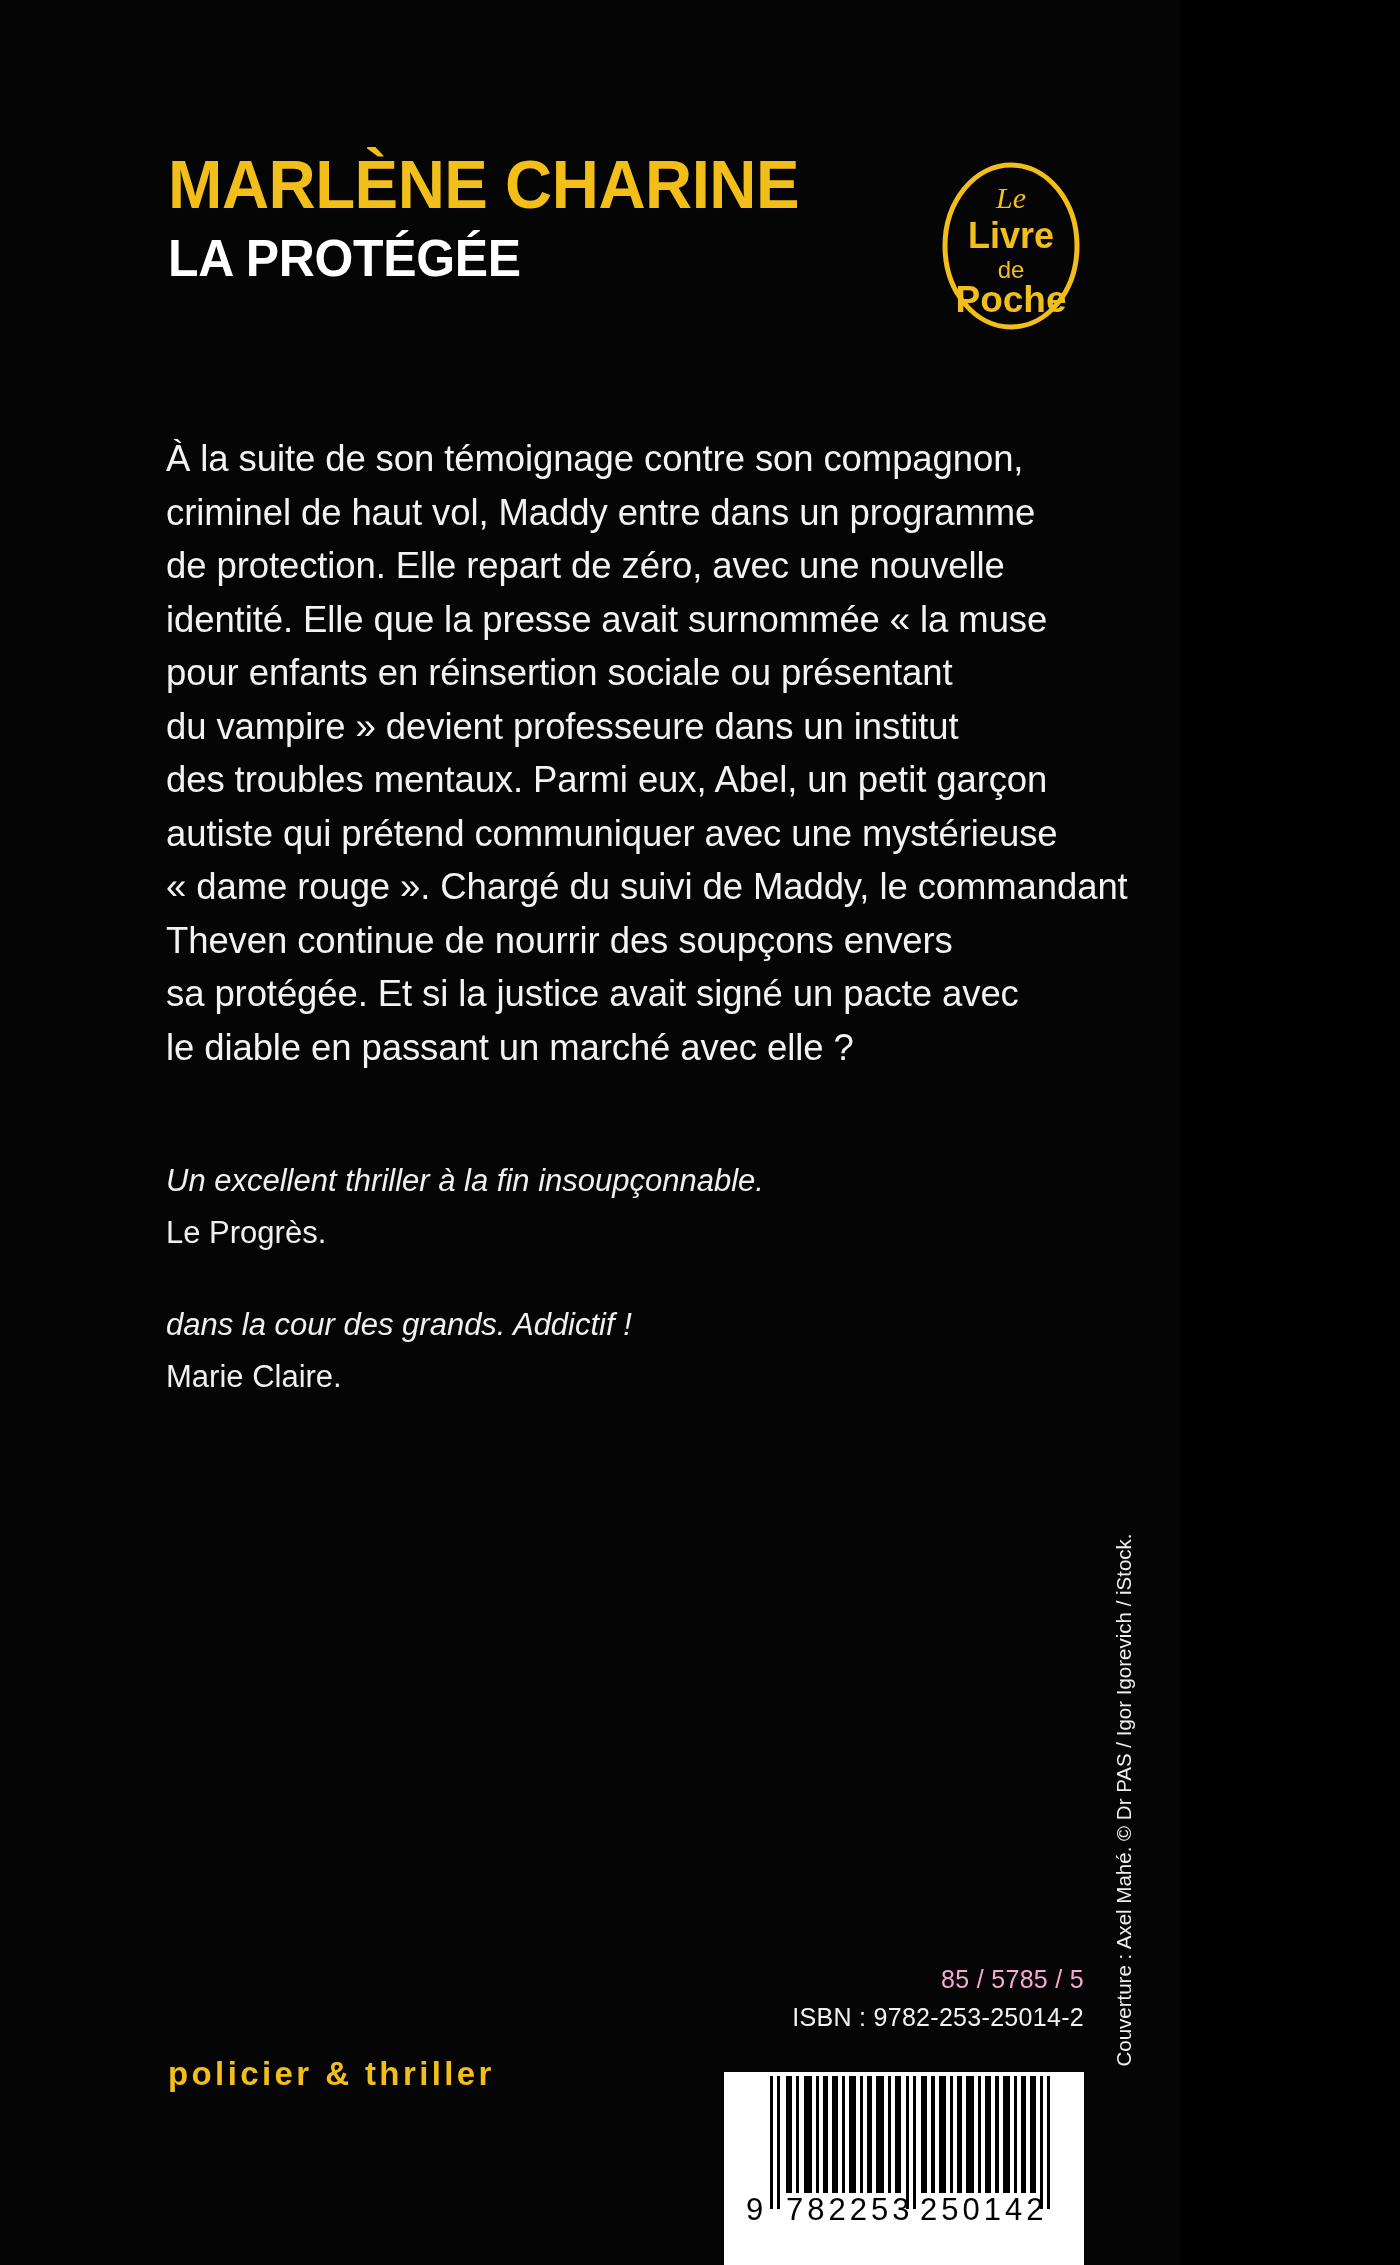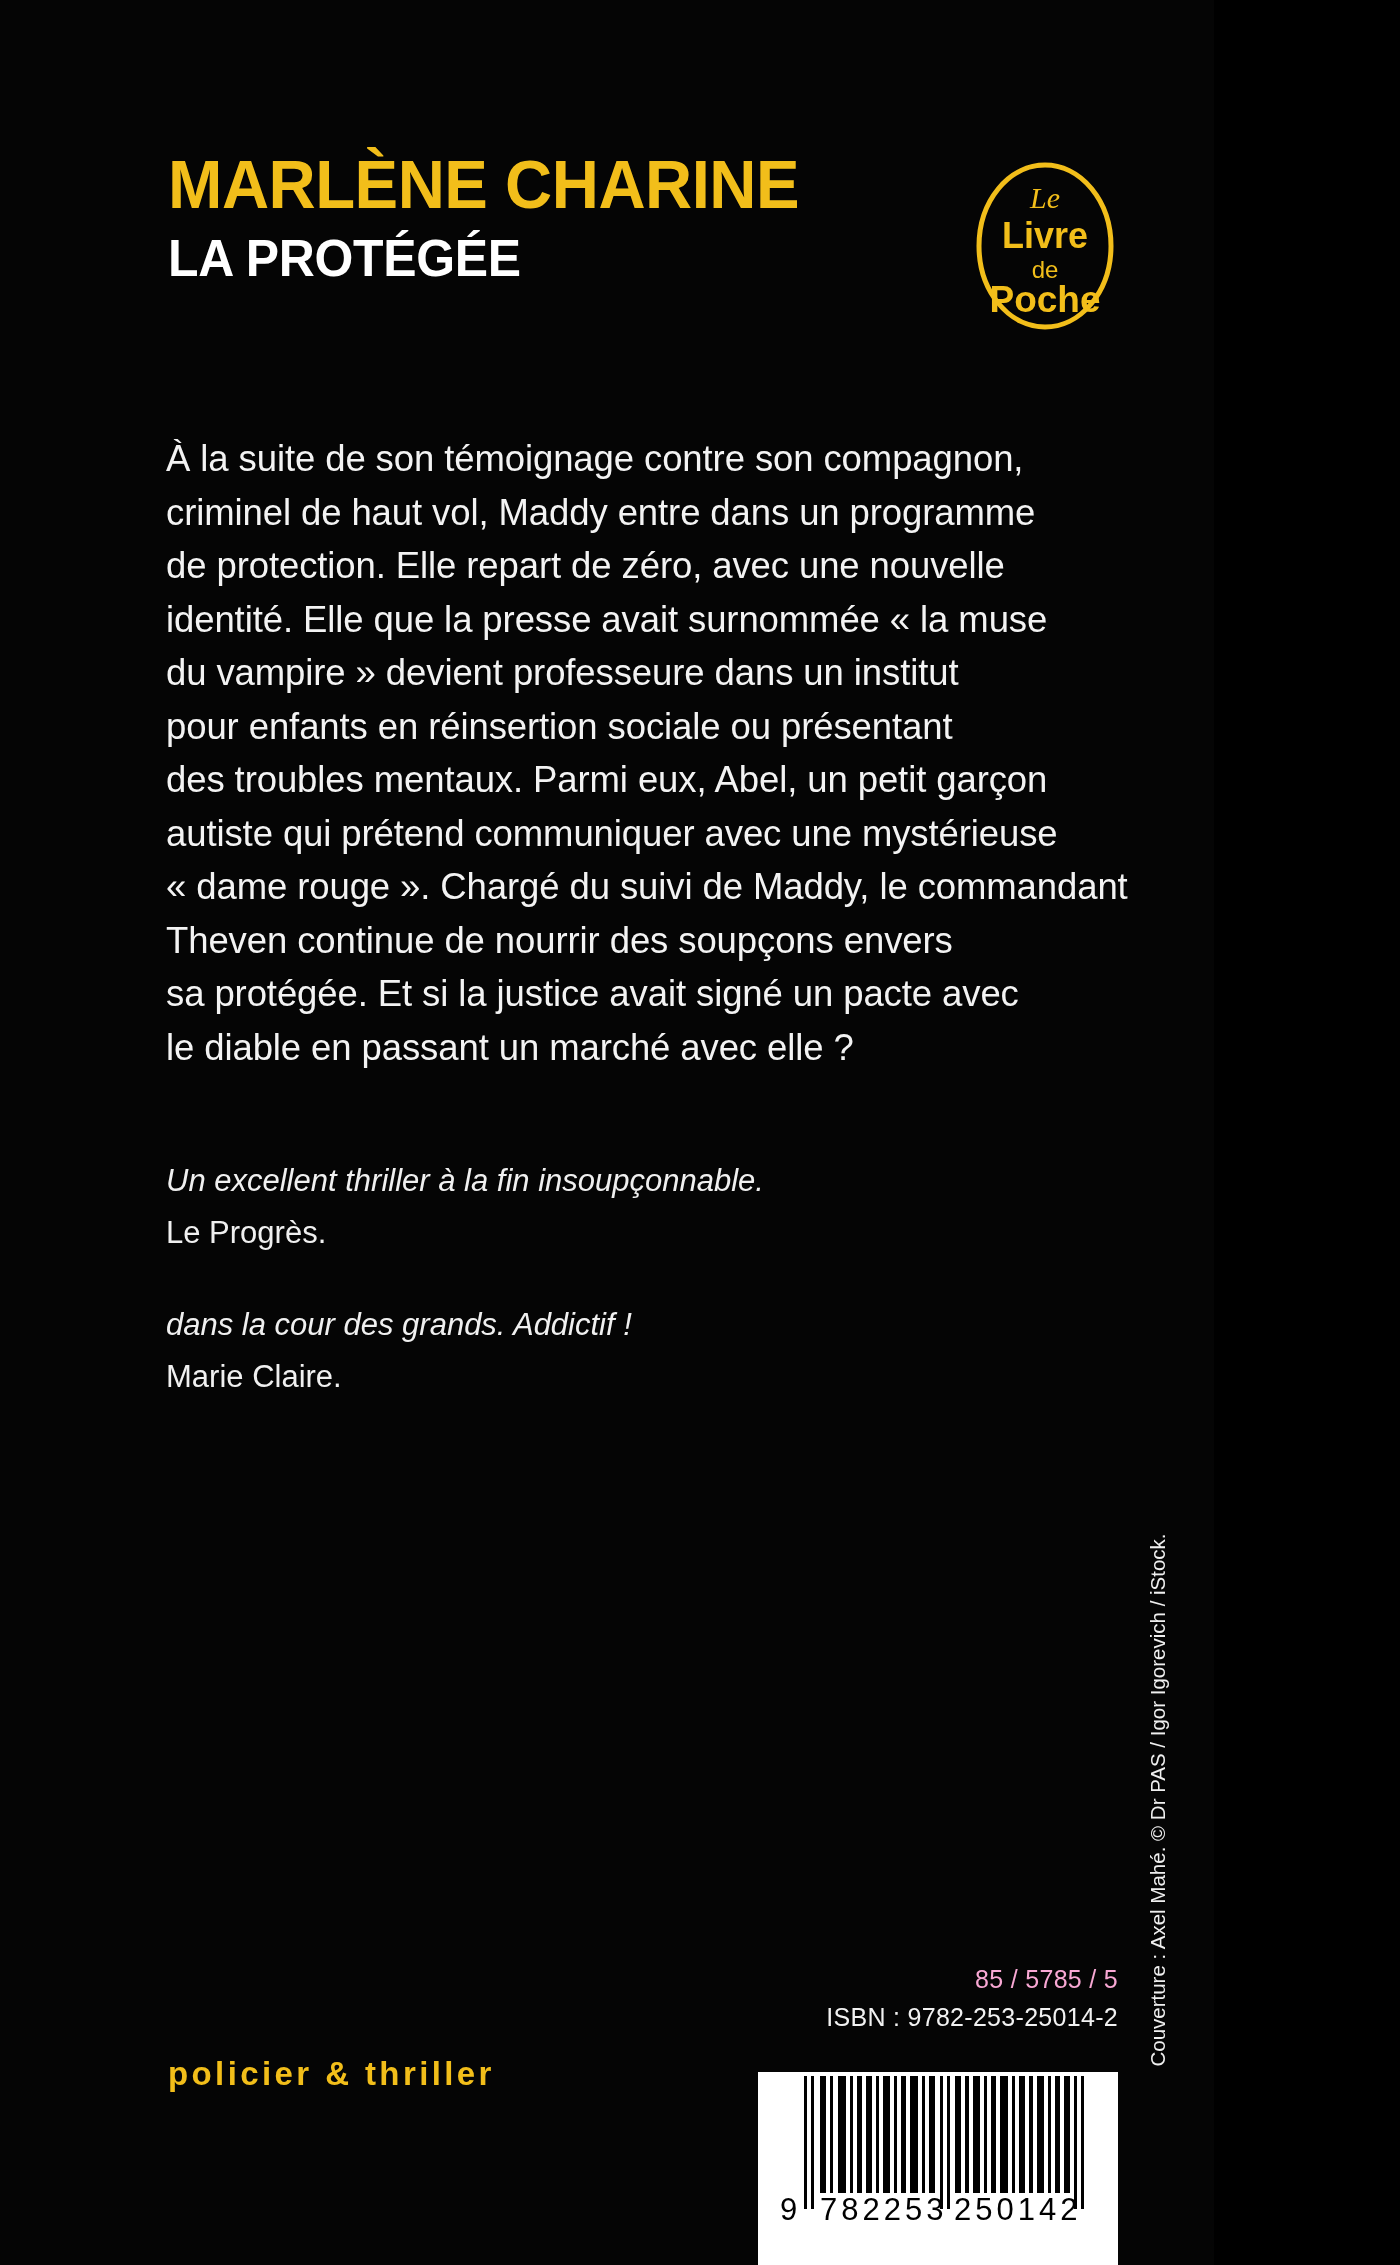--- a/index.html
+++ b/index.html
@@ -9,21 +9,20 @@
   }
 
   #cover {
     position: relative;
     width: 1180px;
     height: 2265px;
     background: #050505;
     overflow: hidden;
     font-family: "Liberation Sans", sans-serif;
     color: #ffffff;
-    padding-left: 34px;
   }
 
   
   .header {
     position: absolute;
     left: 168px;
     top: 150px;
     right: 90px;
     height: 200px;
   }
@@ -177,22 +176,22 @@
       <text x="71" y="118" text-anchor="middle" font-family="Liberation Sans, sans-serif" font-size="24" fill="#F2BE1A">de</text>
       <text x="71" y="152" text-anchor="middle" font-family="Liberation Sans, sans-serif" font-weight="bold" font-size="37" fill="#F2BE1A">Poche</text>
     </svg>
   </div>
 
   <div class="blurb">
     <div class="blurb-line">À la suite de son témoignage contre son compagnon,</div>
     <div class="blurb-line">criminel de haut vol, Maddy entre dans un programme</div>
     <div class="blurb-line">de protection. Elle repart de zéro, avec une nouvelle</div>
     <div class="blurb-line">identité. Elle que la presse avait surnommée « la muse</div>
+    <div class="blurb-line">pour enfants en réinsertion sociale ou présentant</div>
     <div class="blurb-line">du vampire » devient professeure dans un institut</div>
-    <div class="blurb-line">pour enfants en réinsertion sociale ou présentant</div>
     <div class="blurb-line">des troubles mentaux. Parmi eux, Abel, un petit garçon</div>
     <div class="blurb-line">autiste qui prétend communiquer avec une mystérieuse</div>
     <div class="blurb-line">« dame rouge ». Chargé du suivi de Maddy, le commandant</div>
     <div class="blurb-line">Theven continue de nourrir des soupçons envers</div>
     <div class="blurb-line">sa protégée. Et si la justice avait signé un pacte avec</div>
     <div class="blurb-line">le diable en passant un marché avec elle ?</div>
   </div>
 
   <div class="quotes">
     <div class="quote-block">

